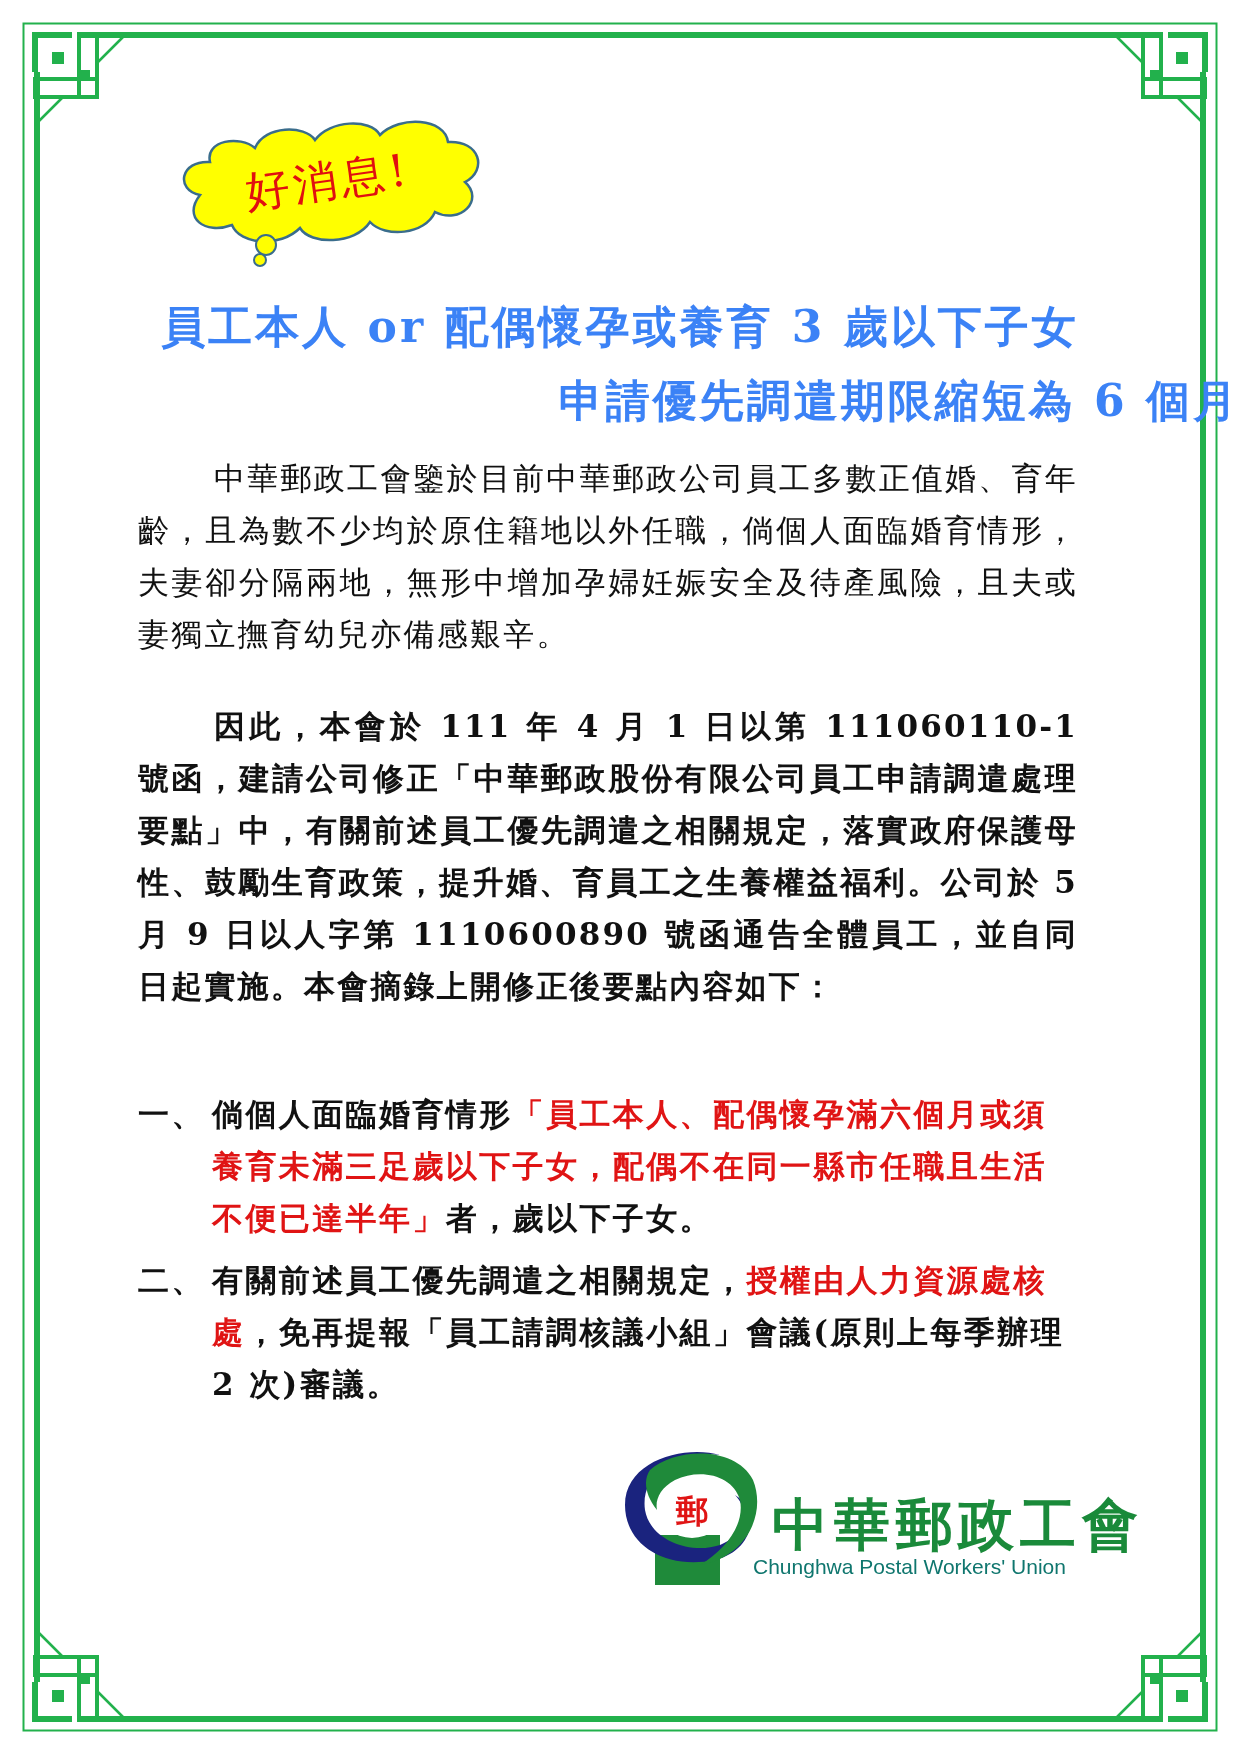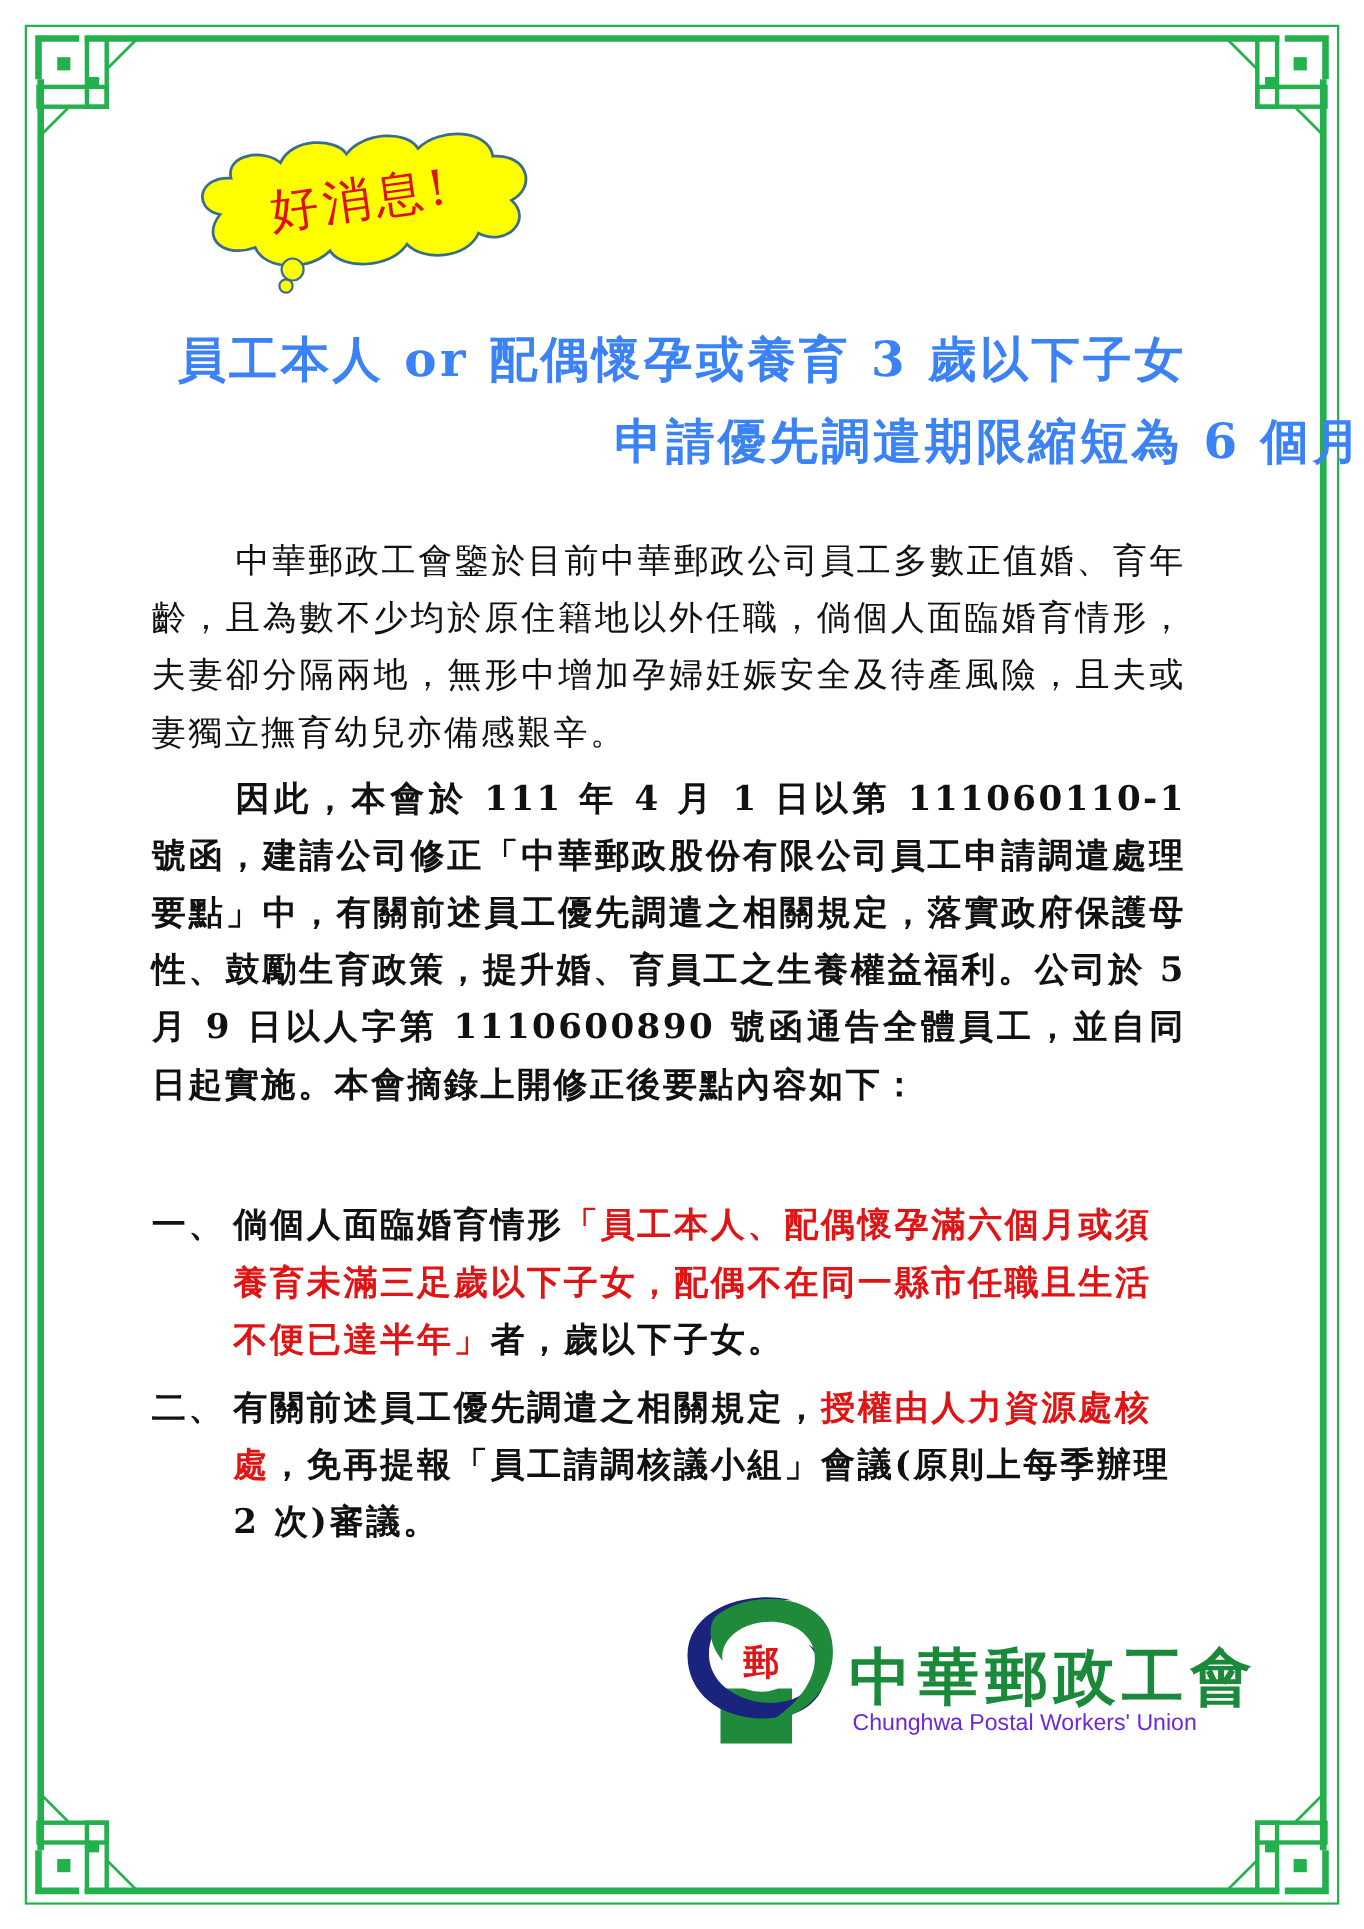--- a/index.html
+++ b/index.html
@@ -10,34 +10,34 @@
   .cloud-text { position: absolute; left: 245px; top: 152px; transform: rotate(-8deg);
                 font-size: 44px; color: #e01010; letter-spacing: 4px;
                 font-family: "DejaVu Serif", "Liberation Serif", serif; }
   .title { position: absolute; left: 0; width: 1240px; text-align: center;
            color: #3b82f6; font-weight: bold; font-size: 44px; letter-spacing: 3px;
            font-family: "DejaVu Serif", "Liberation Serif", serif; }
   .title.l1 { top: 298px; }
   .title.l2 { top: 372px; text-align: right; }
   .body-block { position: absolute; left: 138px; width: 940px; font-size: 31px;
                 line-height: 52px; letter-spacing: 2.2px; text-align: justify; }
-  .p1 { top: 484px; }
+  .p1 { top: 452px; }
   .p2 { top: 700px; font-weight: bold; }
   .para { text-indent: 76px; margin: 0; }
   .list { position: absolute; left: 138px; width: 940px; font-size: 31px;
           line-height: 52px; letter-spacing: 2.4px; font-weight: bold; }
   .list-item { position: relative; padding-left: 74px; margin: 0; }
   .list-item .marker { position: absolute; left: 0; top: 0; }
   .li1 { top: 1088px; }
   .li2 { top: 1254px; }
   .red { color: #e01414; }
   .logo { position: absolute; left: 605px; top: 1440px; width: 480px; height: 150px; }
   .logo-cn { position: absolute; left: 772px; top: 1488px; font-size: 56px; color: #1a8a3a;
              letter-spacing: 6px; font-family: "DejaVu Serif", "Liberation Serif", serif; font-weight: bold; }
-  .logo-en { position: absolute; left: 775px; top: 1555px; font-size: 21px; color: #6d28d9;
+  .logo-en { position: absolute; left: 753px; top: 1555px; font-size: 21px; color: #0f766e;
              font-family: "Liberation Sans", "DejaVu Sans", sans-serif; }
 </style>
 </head>
 <body>
 
 <svg class="frame-svg" viewBox="0 0 1240 1754" xmlns="http://www.w3.org/2000/svg">
   <g fill="none" stroke="#22b14c">
 
     <rect x="23.5" y="23.5" width="1193" height="1707" stroke-width="2"></rect>
 

